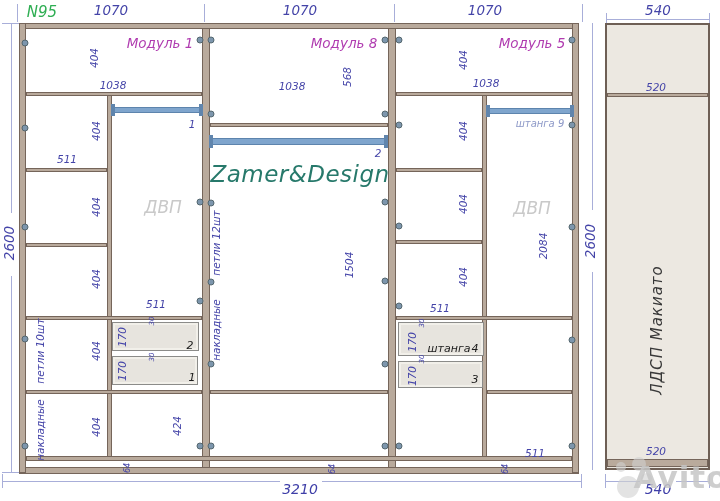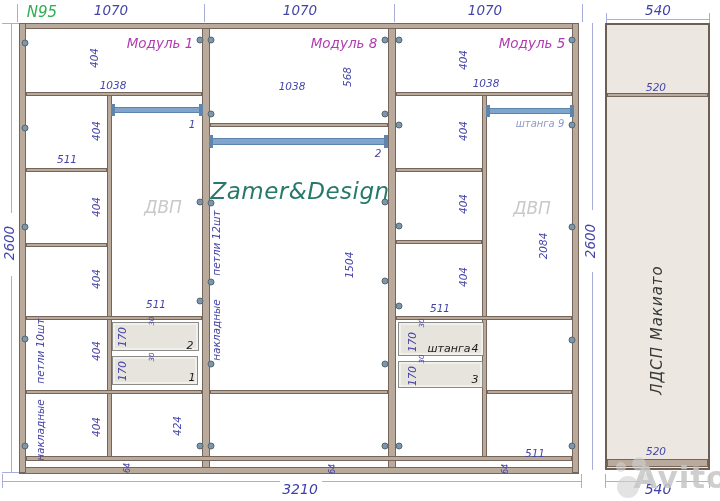--- a/index.html
+++ b/index.html
@@ -12,21 +12,21 @@
   
   .lbl{position:absolute;transform:translate(-50%,-50%);font-style:italic;white-space:nowrap;line-height:1;}
   .lbl.v{transform:translate(-50%,-50%) rotate(-90deg);}
   .dim{font-size:10.5px;color:#4444a8;}
   .dim-lg{font-size:13.5px;color:#4444a8;}
   .dim-xl{font-size:14px;color:#3f3fa8;}
   .small{font-size:7px;color:#4444a8;}
   .small64{font-size:8px;color:#4444a8;}
   .module{font-size:13.5px;color:#b03cb0;}
   .green{font-size:15px;color:#2fae53;}
-  .brand{font-size:23px;color:#27796b;letter-spacing:0.5px;margin-top:17px;}
+  .brand{font-size:23px;color:#27796b;letter-spacing:0.5px;}
   .dvp{font-size:17px;color:#c9c9c9;}
   .rodlbl{font-size:10px;color:#8d99c8;}
   .material{font-size:15px;color:#383838;letter-spacing:1px;}
   .num{font-size:11px;color:#1a1a1a;}
   .wm{font-size:31px;color:rgba(197,197,197,0.85);font-weight:bold;font-style:normal;letter-spacing:1px;}
   .dot{position:absolute;width:7px;height:7px;border-radius:50%;background:#7d96ad;
     border:1px solid #54676f;box-sizing:border-box;transform:translate(-50%,-50%);}
   .rod{position:absolute;background:#7fa5cd;border:1px solid #5d84ad;box-sizing:border-box;}
   .rod::before,.rod::after{content:"";position:absolute;top:-4px;width:4px;height:calc(100% + 8px);
     background:#6085ad;}

